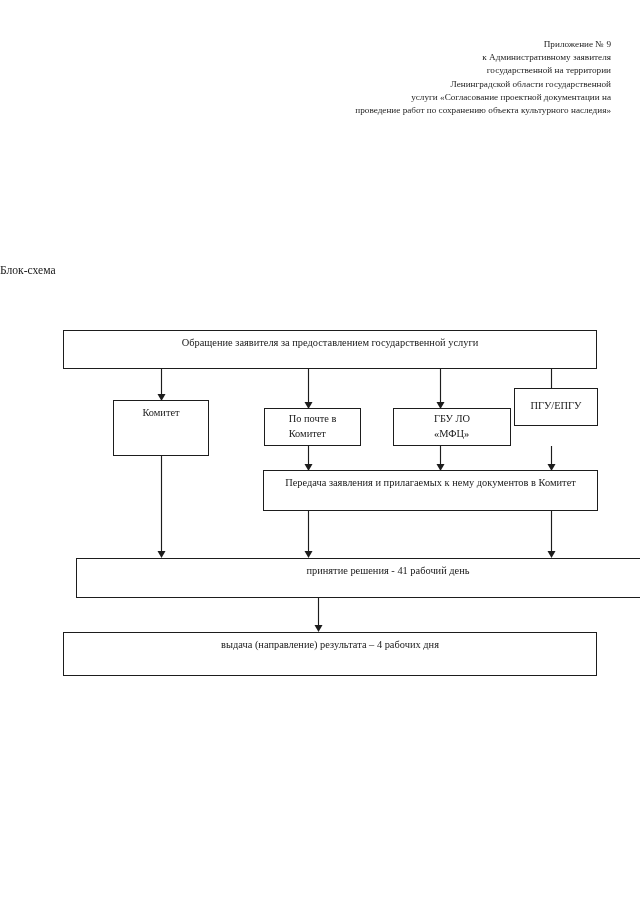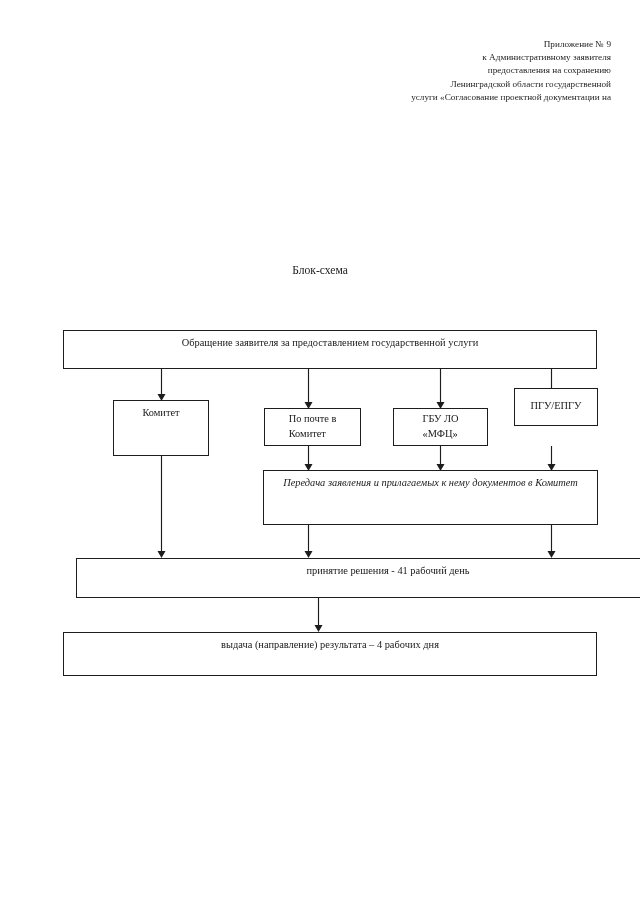--- a/index.html
+++ b/index.html
@@ -34,21 +34,20 @@
     color: #242424;
   }
   .doc-header div { white-space: nowrap; }
 
   
   .chart-title {
     position: absolute;
     left: 0;
     top: 262px;
     width: 640px;
-    text-align: center;
     font-size: 11.6px;
     line-height: 18px;
     color: #1a1a1a;
   }
 
   
   .flow {
     position: absolute;
     left: 0;
     top: 0;
@@ -69,23 +68,23 @@
     line-height: 14.5px;
     color: #1a1a1a;
     padding: 5px 6px 4px 6px;
   }
   .node.mid { align-items: center; padding-top: 3px; }
 
   
   #node-request   { left: 63px;  top: 330px; width: 534px; height: 39px; }
   #node-committee { left: 113px; top: 400px; width: 96px;  height: 56px; }
   #node-mail      { left: 264px; top: 408px; width: 97px;  height: 38px; }
-  #node-mfc       { left: 393px; top: 408px; width: 95px;  height: 38px; }
+  #node-mfc       { left: 393px; top: 408px; width: 118px;  height: 38px; }
   #node-pgu       { left: 514px; top: 388px; width: 84px;  height: 38px; }
-  #node-transfer  { left: 263px; top: 470px; width: 335px; height: 55px; font-style: italic; }
+  #node-transfer  { left: 263px; top: 470px; width: 335px; height: 41px; }
   #node-decision  { left: 76px;  top: 558px; width: 624px; height: 40px; }
   #node-result    { left: 63px;  top: 632px; width: 534px; height: 44px; }
 
   #node-transfer .t { padding: 0 4px; }
 
   .flow svg {
     position: absolute;
     left: 0;
     top: 0;
     width: 640px;
@@ -96,23 +95,24 @@
   .flow svg polygon { fill: #1d1d1d; }
 </style>
 </head>
 <body>
 
 <div class="page">
 
   <div class="doc-header">
     <div>Приложение № 9</div>
     <div>к Административному заявителя</div>
-    <div>предоставления на сохранению</div>
+    <div>государственной на территории</div>
     <div>Ленинградской области государственной</div>
     <div>услуги «Согласование проектной документации на</div>
+    <div>проведение работ по сохранению объекта культурного наследия»</div>
   </div>
 
   <div class="chart-title">
     <div>Блок-схема</div>
   </div>
 
   <div class="flow">
 
     <svg viewBox="0 0 640 901">
 

